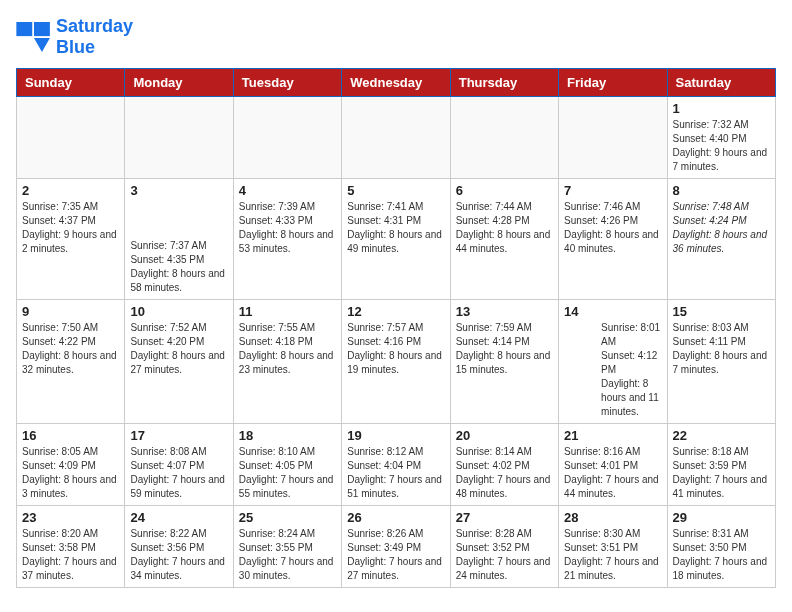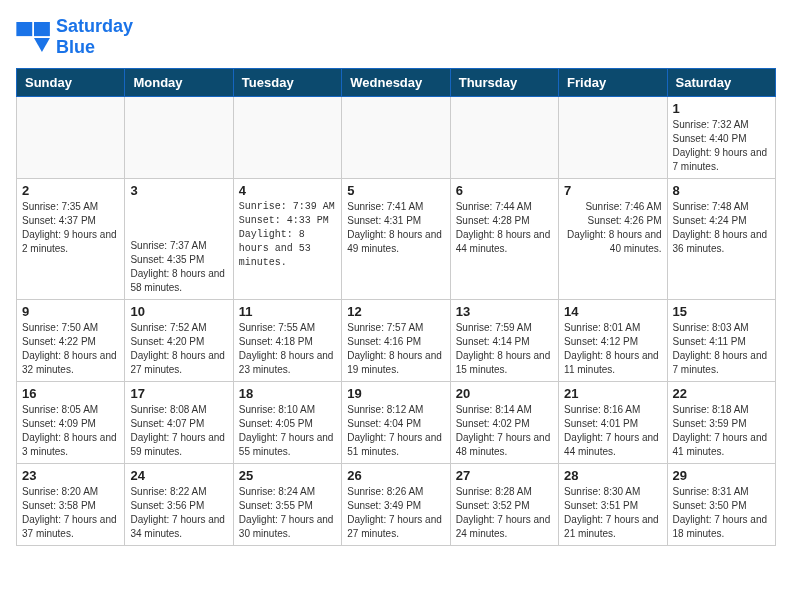--- a/index.html
+++ b/index.html
@@ -45,21 +45,21 @@
     .location {
       font-size: 14px;
       color: #555;
     }
     .calendar {
       width: 100%;
       border-collapse: collapse;
       border: 1px solid #ccc;
     }
     .calendar th {
-      background-color: #0c4a6e;
+      background-color: #b91c1c;
       color: #fff;
       font-size: 13px;
       font-weight: bold;
       padding: 6px 8px;
       text-align: left;
       border: 1px solid #1565c0;
     }
     .calendar td {
       border: 1px solid #ccc;
       vertical-align: top;
@@ -144,45 +144,45 @@
 Daylight: 9 hours and 2 minutes.</div>
         </td>
         <td>
           <span class="day-number">3</span>
           <div class="day-info" style="white-space: pre-line; margin-top: 41px;">Sunrise: 7:37 AM
 Sunset: 4:35 PM
 Daylight: 8 hours and 58 minutes.</div>
         </td>
         <td>
           <span class="day-number">4</span>
-          <div class="day-info" style="white-space: pre-line; font-family: Liberation Mono, monospace;">Sunrise: 7:39 AM
+          <div class="day-info" style="white-space: pre-line;">Sunrise: 7:39 AM
 Sunset: 4:33 PM
 Daylight: 8 hours and 53 minutes.</div>
         </td>
         <td>
           <span class="day-number">5</span>
           <div class="day-info" style="white-space: pre-line;">Sunrise: 7:41 AM
 Sunset: 4:31 PM
 Daylight: 8 hours and 49 minutes.</div>
         </td>
         <td>
           <span class="day-number">6</span>
           <div class="day-info" style="white-space: pre-line;">Sunrise: 7:44 AM
 Sunset: 4:28 PM
 Daylight: 8 hours and 44 minutes.</div>
         </td>
         <td>
           <span class="day-number">7</span>
-          <div class="day-info" style="white-space: pre-line; text-align: right;">Sunrise: 7:46 AM
+          <div class="day-info" style="white-space: pre-line;">Sunrise: 7:46 AM
 Sunset: 4:26 PM
 Daylight: 8 hours and 40 minutes.</div>
         </td>
         <td>
           <span class="day-number">8</span>
-          <div class="day-info" style="white-space: pre-line;">Sunrise: 7:48 AM
+          <div class="day-info" style="white-space: pre-line; font-style: italic;">Sunrise: 7:48 AM
 Sunset: 4:24 PM
 Daylight: 8 hours and 36 minutes.</div>
         </td>
       </tr>
       <tr class="week-row">
         <td>
           <span class="day-number">9</span>
           <div class="day-info" style="white-space: pre-line;">Sunrise: 7:50 AM
 Sunset: 4:22 PM
 Daylight: 8 hours and 32 minutes.</div>
@@ -206,21 +206,21 @@
 Daylight: 8 hours and 19 minutes.</div>
         </td>
         <td>
           <span class="day-number">13</span>
           <div class="day-info" style="white-space: pre-line;">Sunrise: 7:59 AM
 Sunset: 4:14 PM
 Daylight: 8 hours and 15 minutes.</div>
         </td>
         <td>
           <span class="day-number">14</span>
-          <div class="day-info" style="white-space: pre-line;">Sunrise: 8:01 AM
+          <div class="day-info" style="white-space: pre-line; margin-left: 37px;">Sunrise: 8:01 AM
 Sunset: 4:12 PM
 Daylight: 8 hours and 11 minutes.</div>
         </td>
         <td>
           <span class="day-number">15</span>
           <div class="day-info" style="white-space: pre-line;">Sunrise: 8:03 AM
 Sunset: 4:11 PM
 Daylight: 8 hours and 7 minutes.</div>
         </td>
       </tr>

